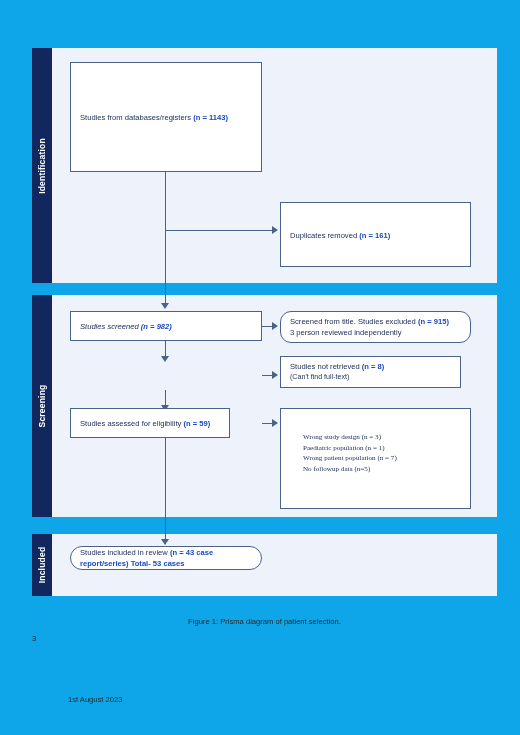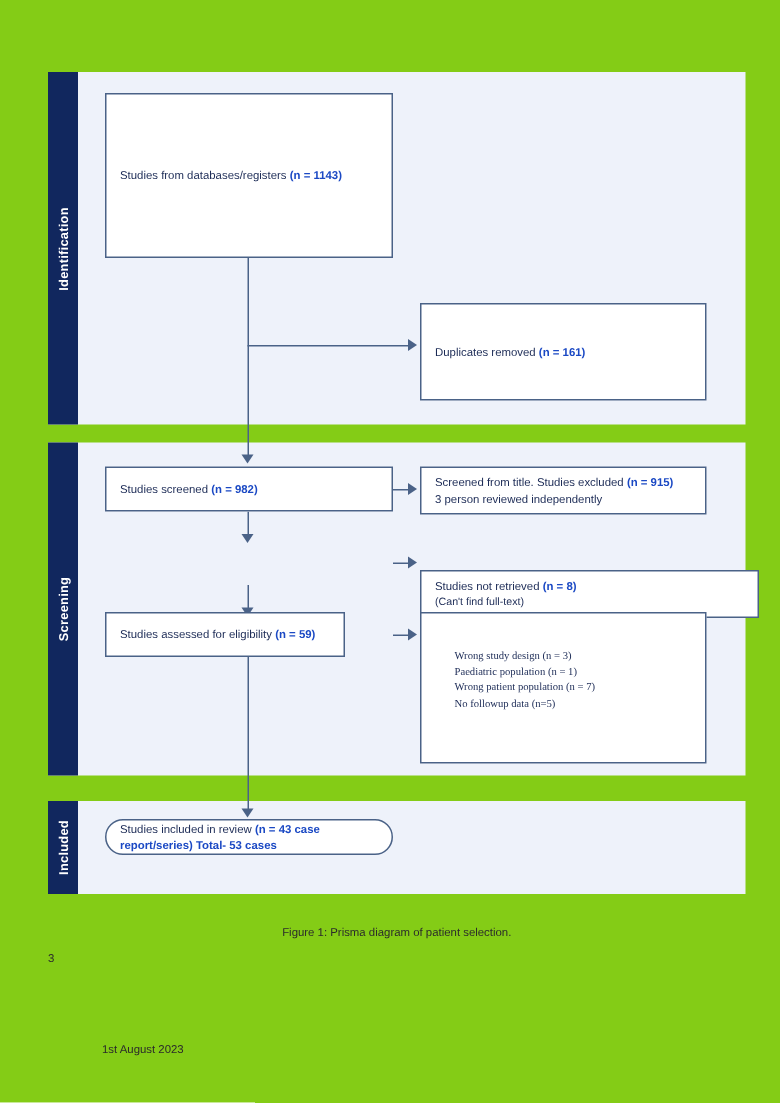--- a/index.html
+++ b/index.html
@@ -14,21 +14,21 @@
     position: relative;
     font-family: "Liberation Sans", sans-serif;
     overflow: hidden;
   }
 
   
   #page {
     position: absolute;
     left: 0; top: 0;
     width: 520px; height: 735px;
-    background: #84cc16;
+    background: #0ea5e9;
   }
 
   
   .band {
     position: absolute;
     background: #eef2fa;
   }
   .band-tab {
     position: absolute;
     left: 0; top: 0;
@@ -182,21 +182,21 @@
   <div class="conn hline" style="left:262px; top:422.5px; width:12px; height:1.3px;"></div>
   <div class="arrow-right" style="left:272px; top:419px;"></div>
 
   <div class="fbox" style="left:70px; top:62px; width:192px; height:110px;">
     <div class="fbox-text vcenter">
       <span>Studies from databases/registers</span>
       <span class="num">(n = 1143)</span>
     </div>
   </div>
 
-  <div class="fbox" style="left:70px; top:311px; width:192px; height:30px;">
+  <div class="fbox" style="left:70px; top:311px; width:192px; height:30px;font-style:italic;">
     <div class="fbox-text vcenter">
       <span>Studies screened</span>
       <span class="num">(n = 982)</span>
     </div>
   </div>
 
 
   <div class="fbox" style="left:70px; top:408px; width:160px; height:30px;text-decoration:underline;">
     <div class="fbox-text vcenter">
       <span>Studies assessed for eligibility</span>
@@ -211,31 +211,31 @@
     </div>
   </div>
 
   <div class="fbox" style="left:280px; top:202px; width:191px; height:65px;">
     <div class="fbox-text vcenter">
       <span>Duplicates removed</span>
       <span class="num">(n = 161)</span>
     </div>
   </div>
 
-  <div class="fbox" style="left:280px; top:311px; width:191px; height:32px;">
+  <div class="fbox" style="left:280px; top:311px; width:191px; height:32px;border-radius:11px;">
     <div class="fbox-text vcenter">
       <div>
         <span>Screened from title. Studies excluded</span>
         <span class="num">(n = 915)</span>
       </div>
       <div>3 person reviewed independently</div>
     </div>
   </div>
 
-  <div class="fbox" style="left:280px; top:380px; width:226px; height:32px;padding-left:24px;">
+  <div class="fbox" style="left:280px; top:356px; width:181px; height:32px;padding-left:24px;">
     <div class="fbox-text vcenter">
       <div>
         <span>Studies not retrieved</span>
         <span class="num">(n = 8)</span>
       </div>
       <div class="sub">(Can't find full-text)</div>
     </div>
   </div>
 
   <div class="fbox" style="left:280px; top:408px; width:191px; height:101px;">

